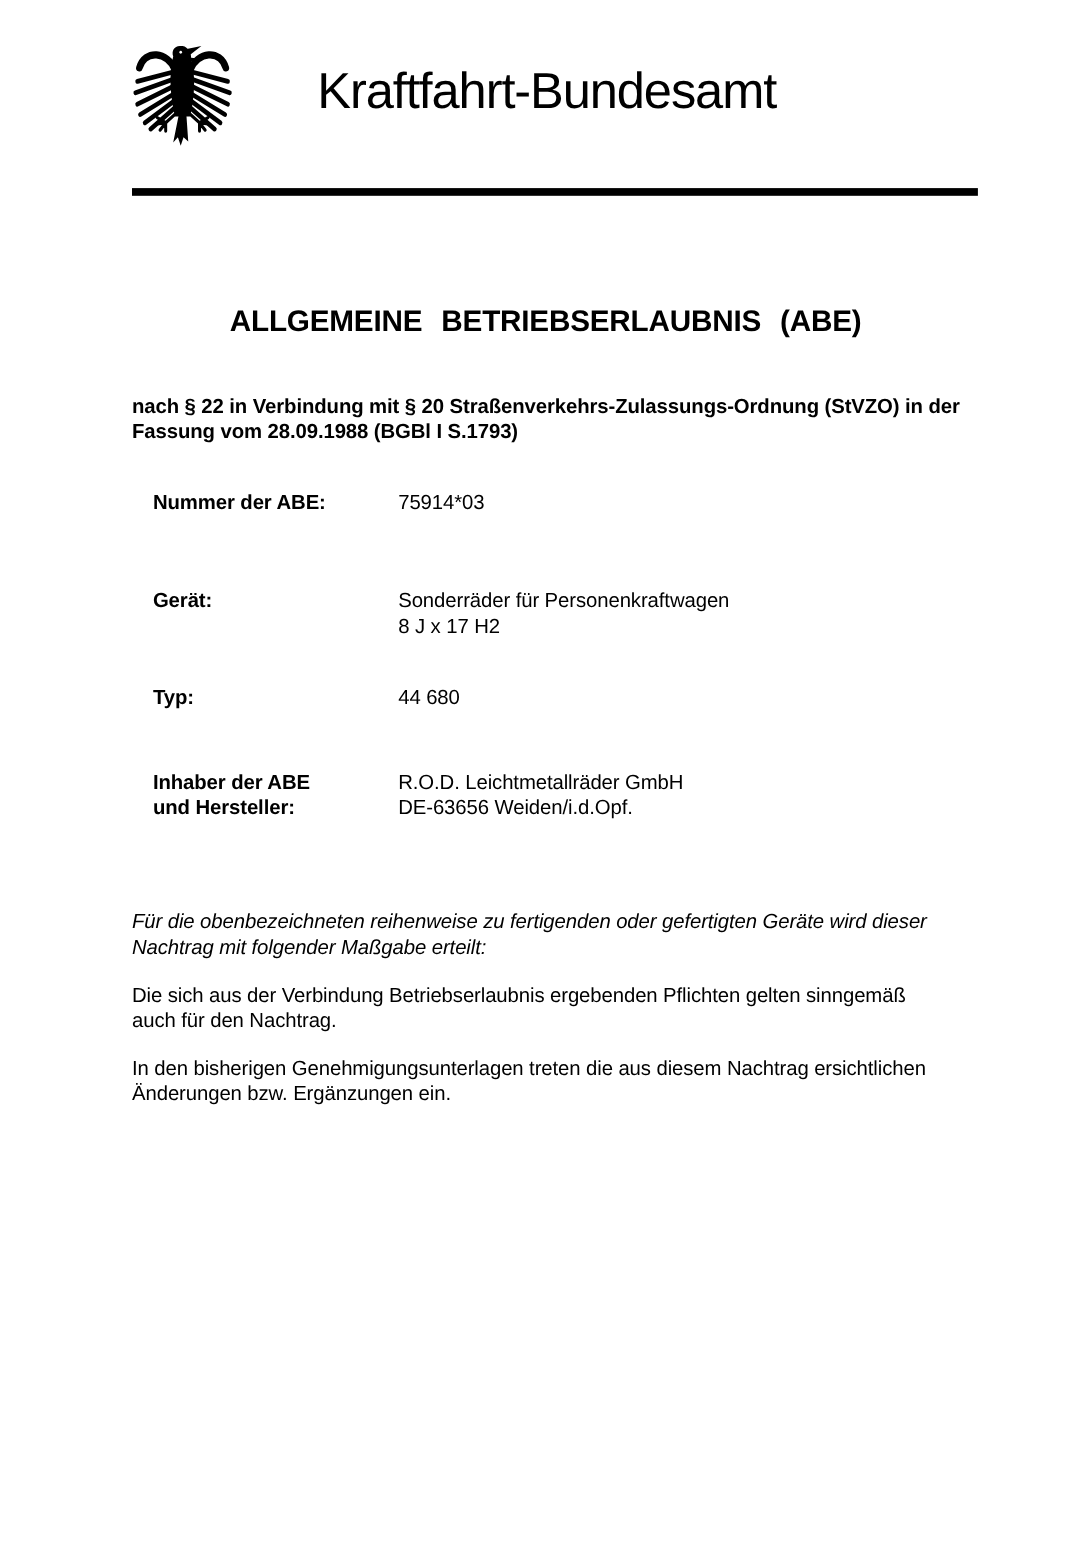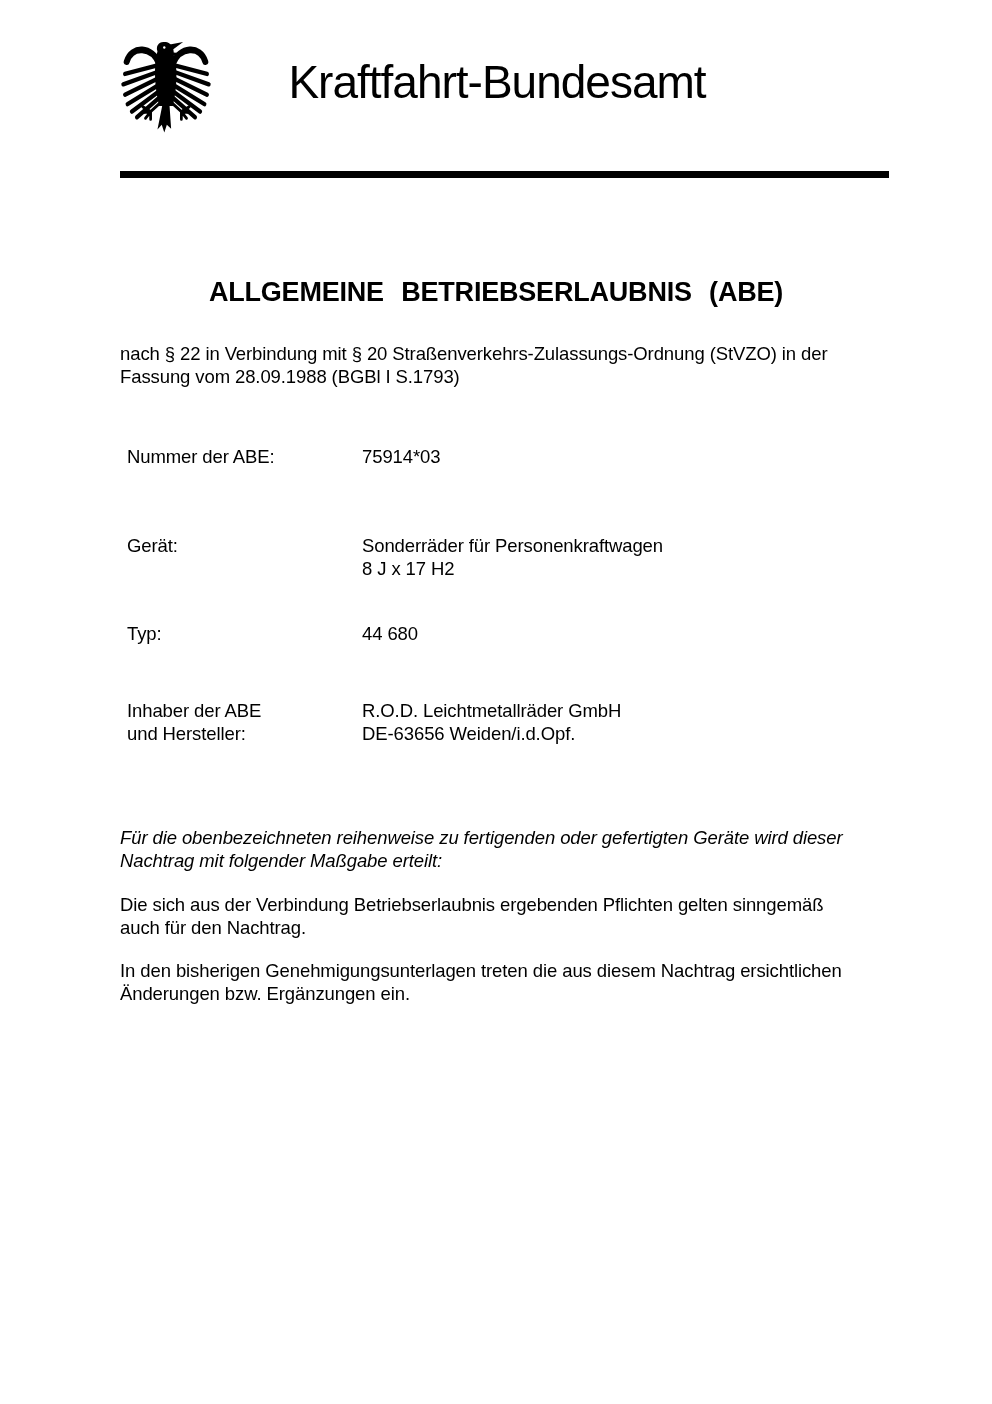--- a/index.html
+++ b/index.html
@@ -35,24 +35,24 @@
   .doc-title{
     position:absolute;left:0;top:254px;width:992px;text-align:center;
     font-size:27px;font-weight:bold;line-height:30px;
     word-spacing:10px;letter-spacing:-0.2px;white-space:nowrap;margin-top:23px;
   }
   .bodytext{
     font-size:18.5px;line-height:23px;white-space:pre-line;
     letter-spacing:-0.1px;
   }
   .legal-basis{
-    position:absolute;left:120px;top:342px;width:780px;
+    position:absolute;left:120px;top:357px;width:780px;font-weight:bold;
   }
   .field-row{position:absolute;left:123px;width:800px;}
-  .field-label{position:absolute;left:4px;top:0;width:230px;}
+  .field-label{position:absolute;left:16px;top:0;width:230px;font-weight:bold;}
   .field-value{position:absolute;left:239px;top:0;width:540px;}
   .row-nummer{top:445px;}
   .row-geraet{top:534px;}
   .row-typ{top:622px;}
   .row-inhaber{top:699px;}
   .para{position:absolute;left:120px;width:790px;}
   .para-1{top:826px;font-style:italic;}
   .para-2{top:893px;}
   .para-3{top:959px;}
 </style>

